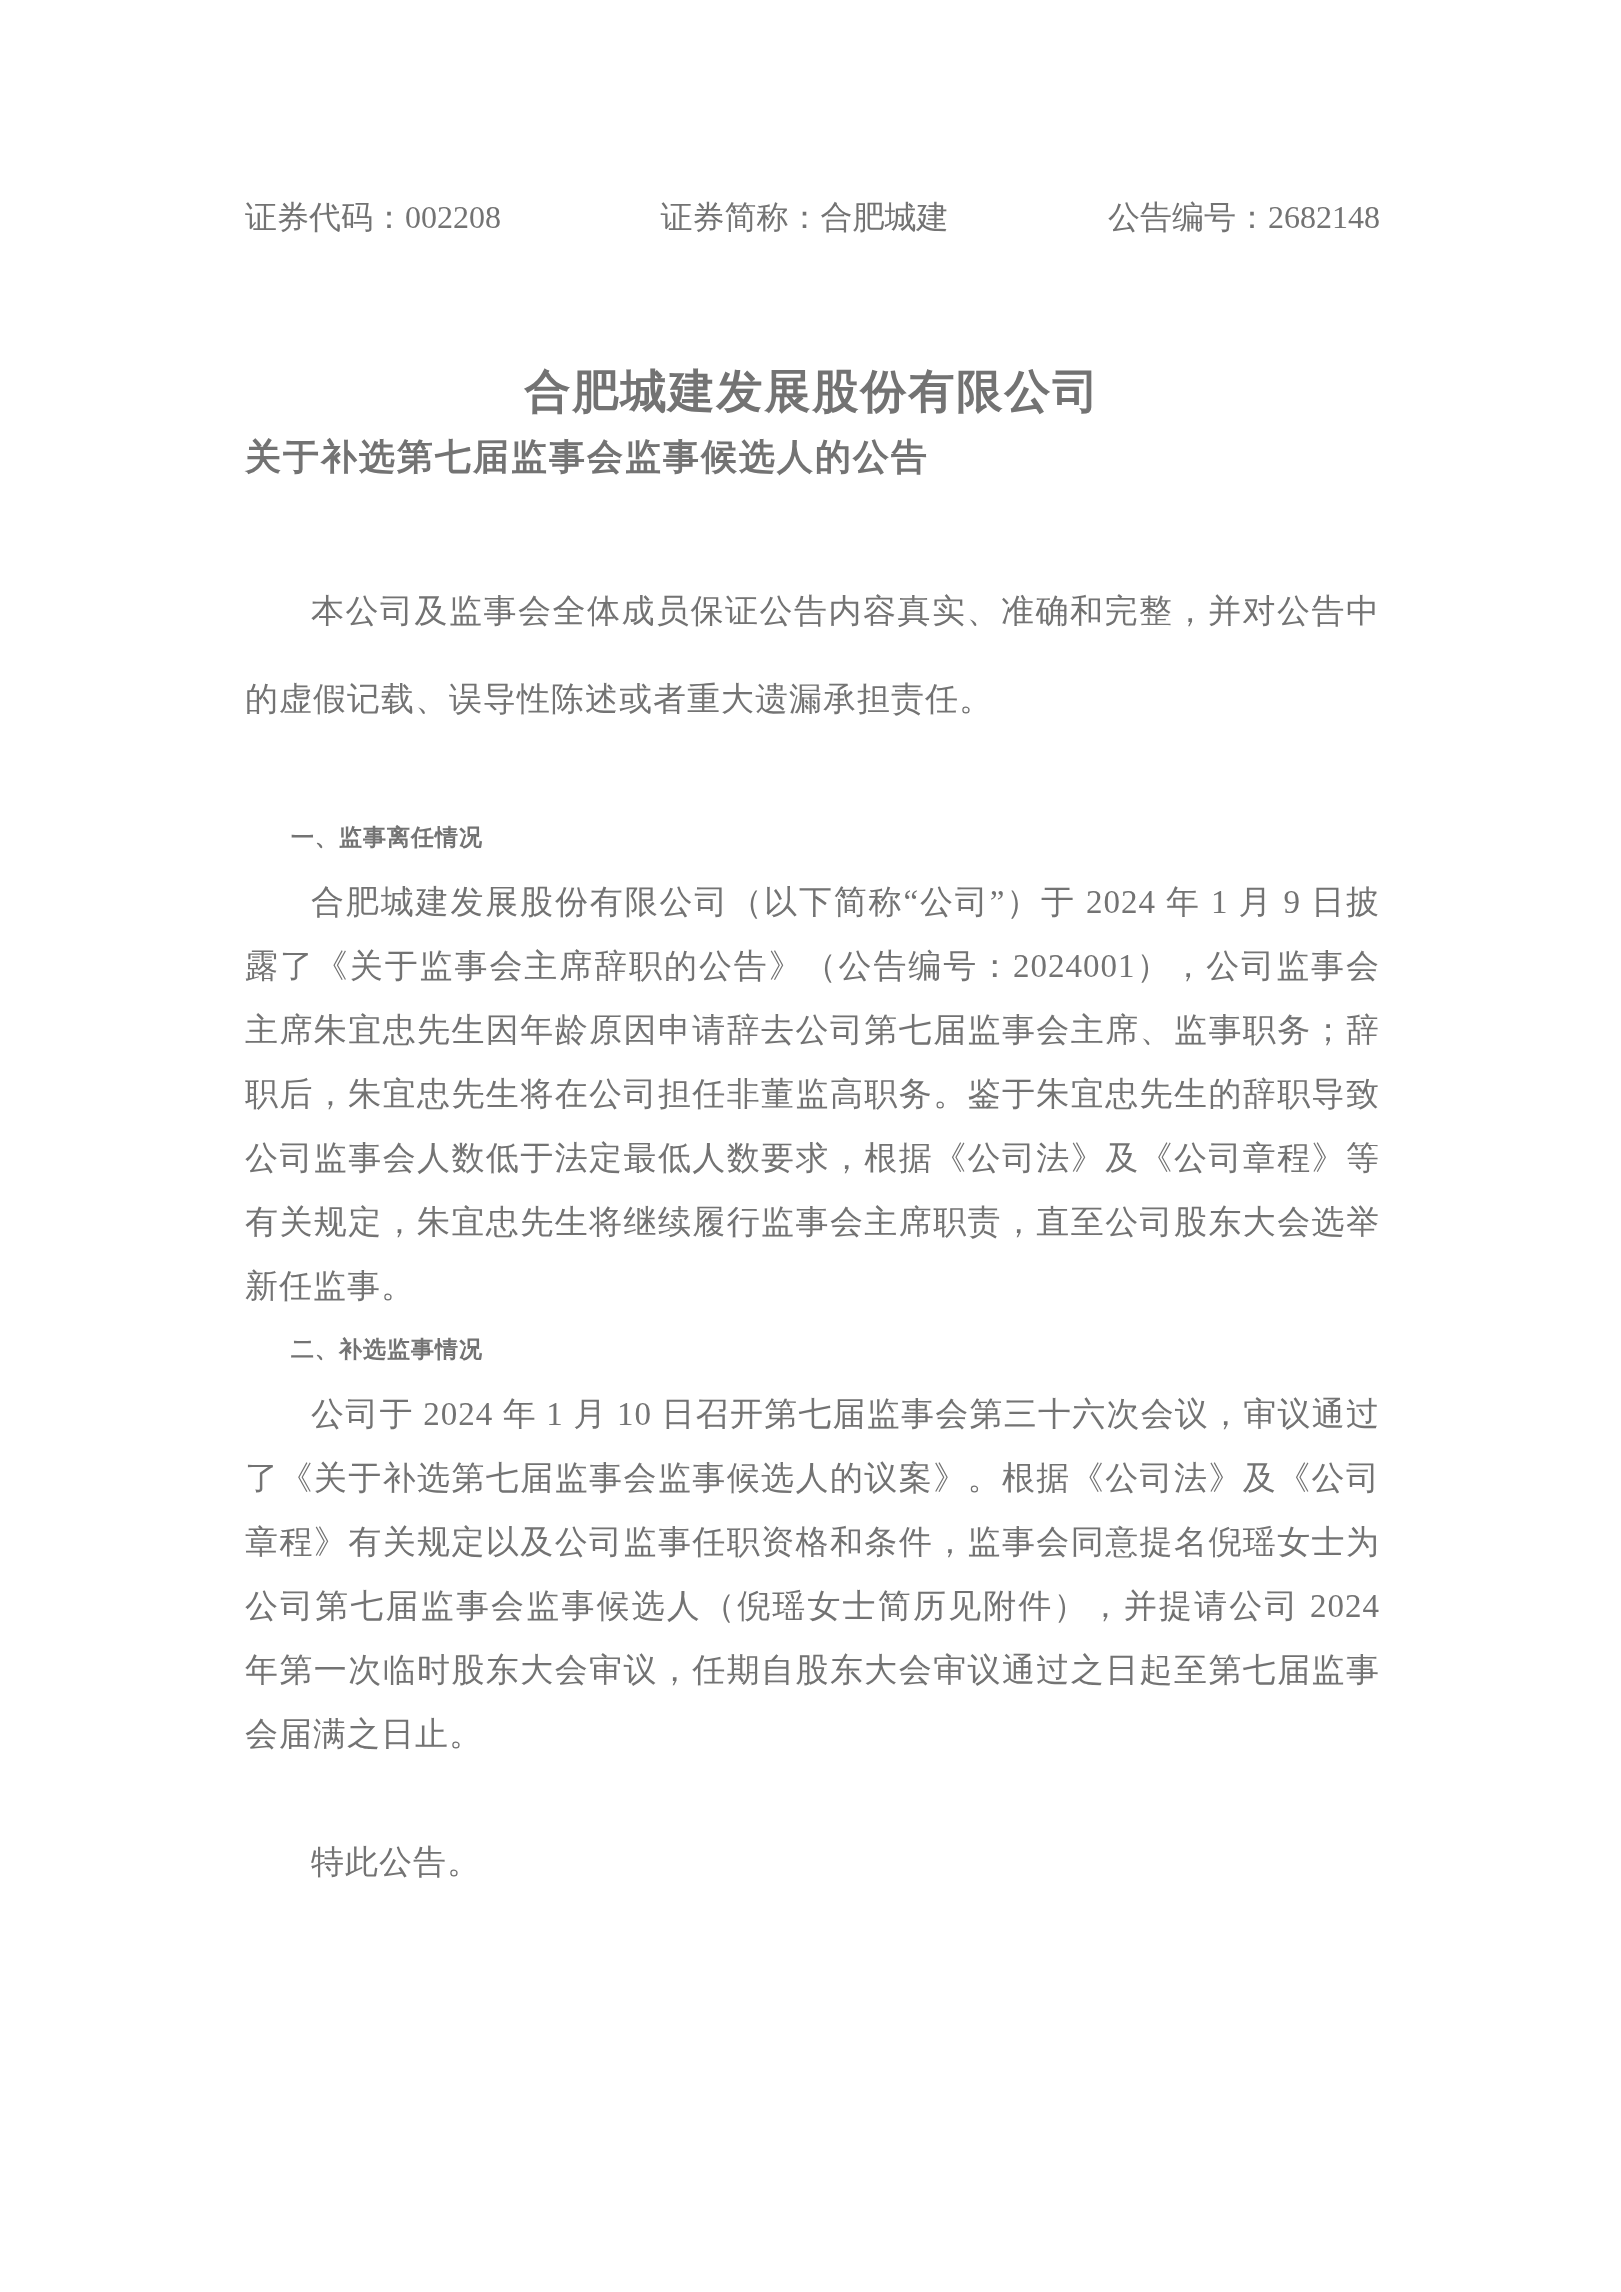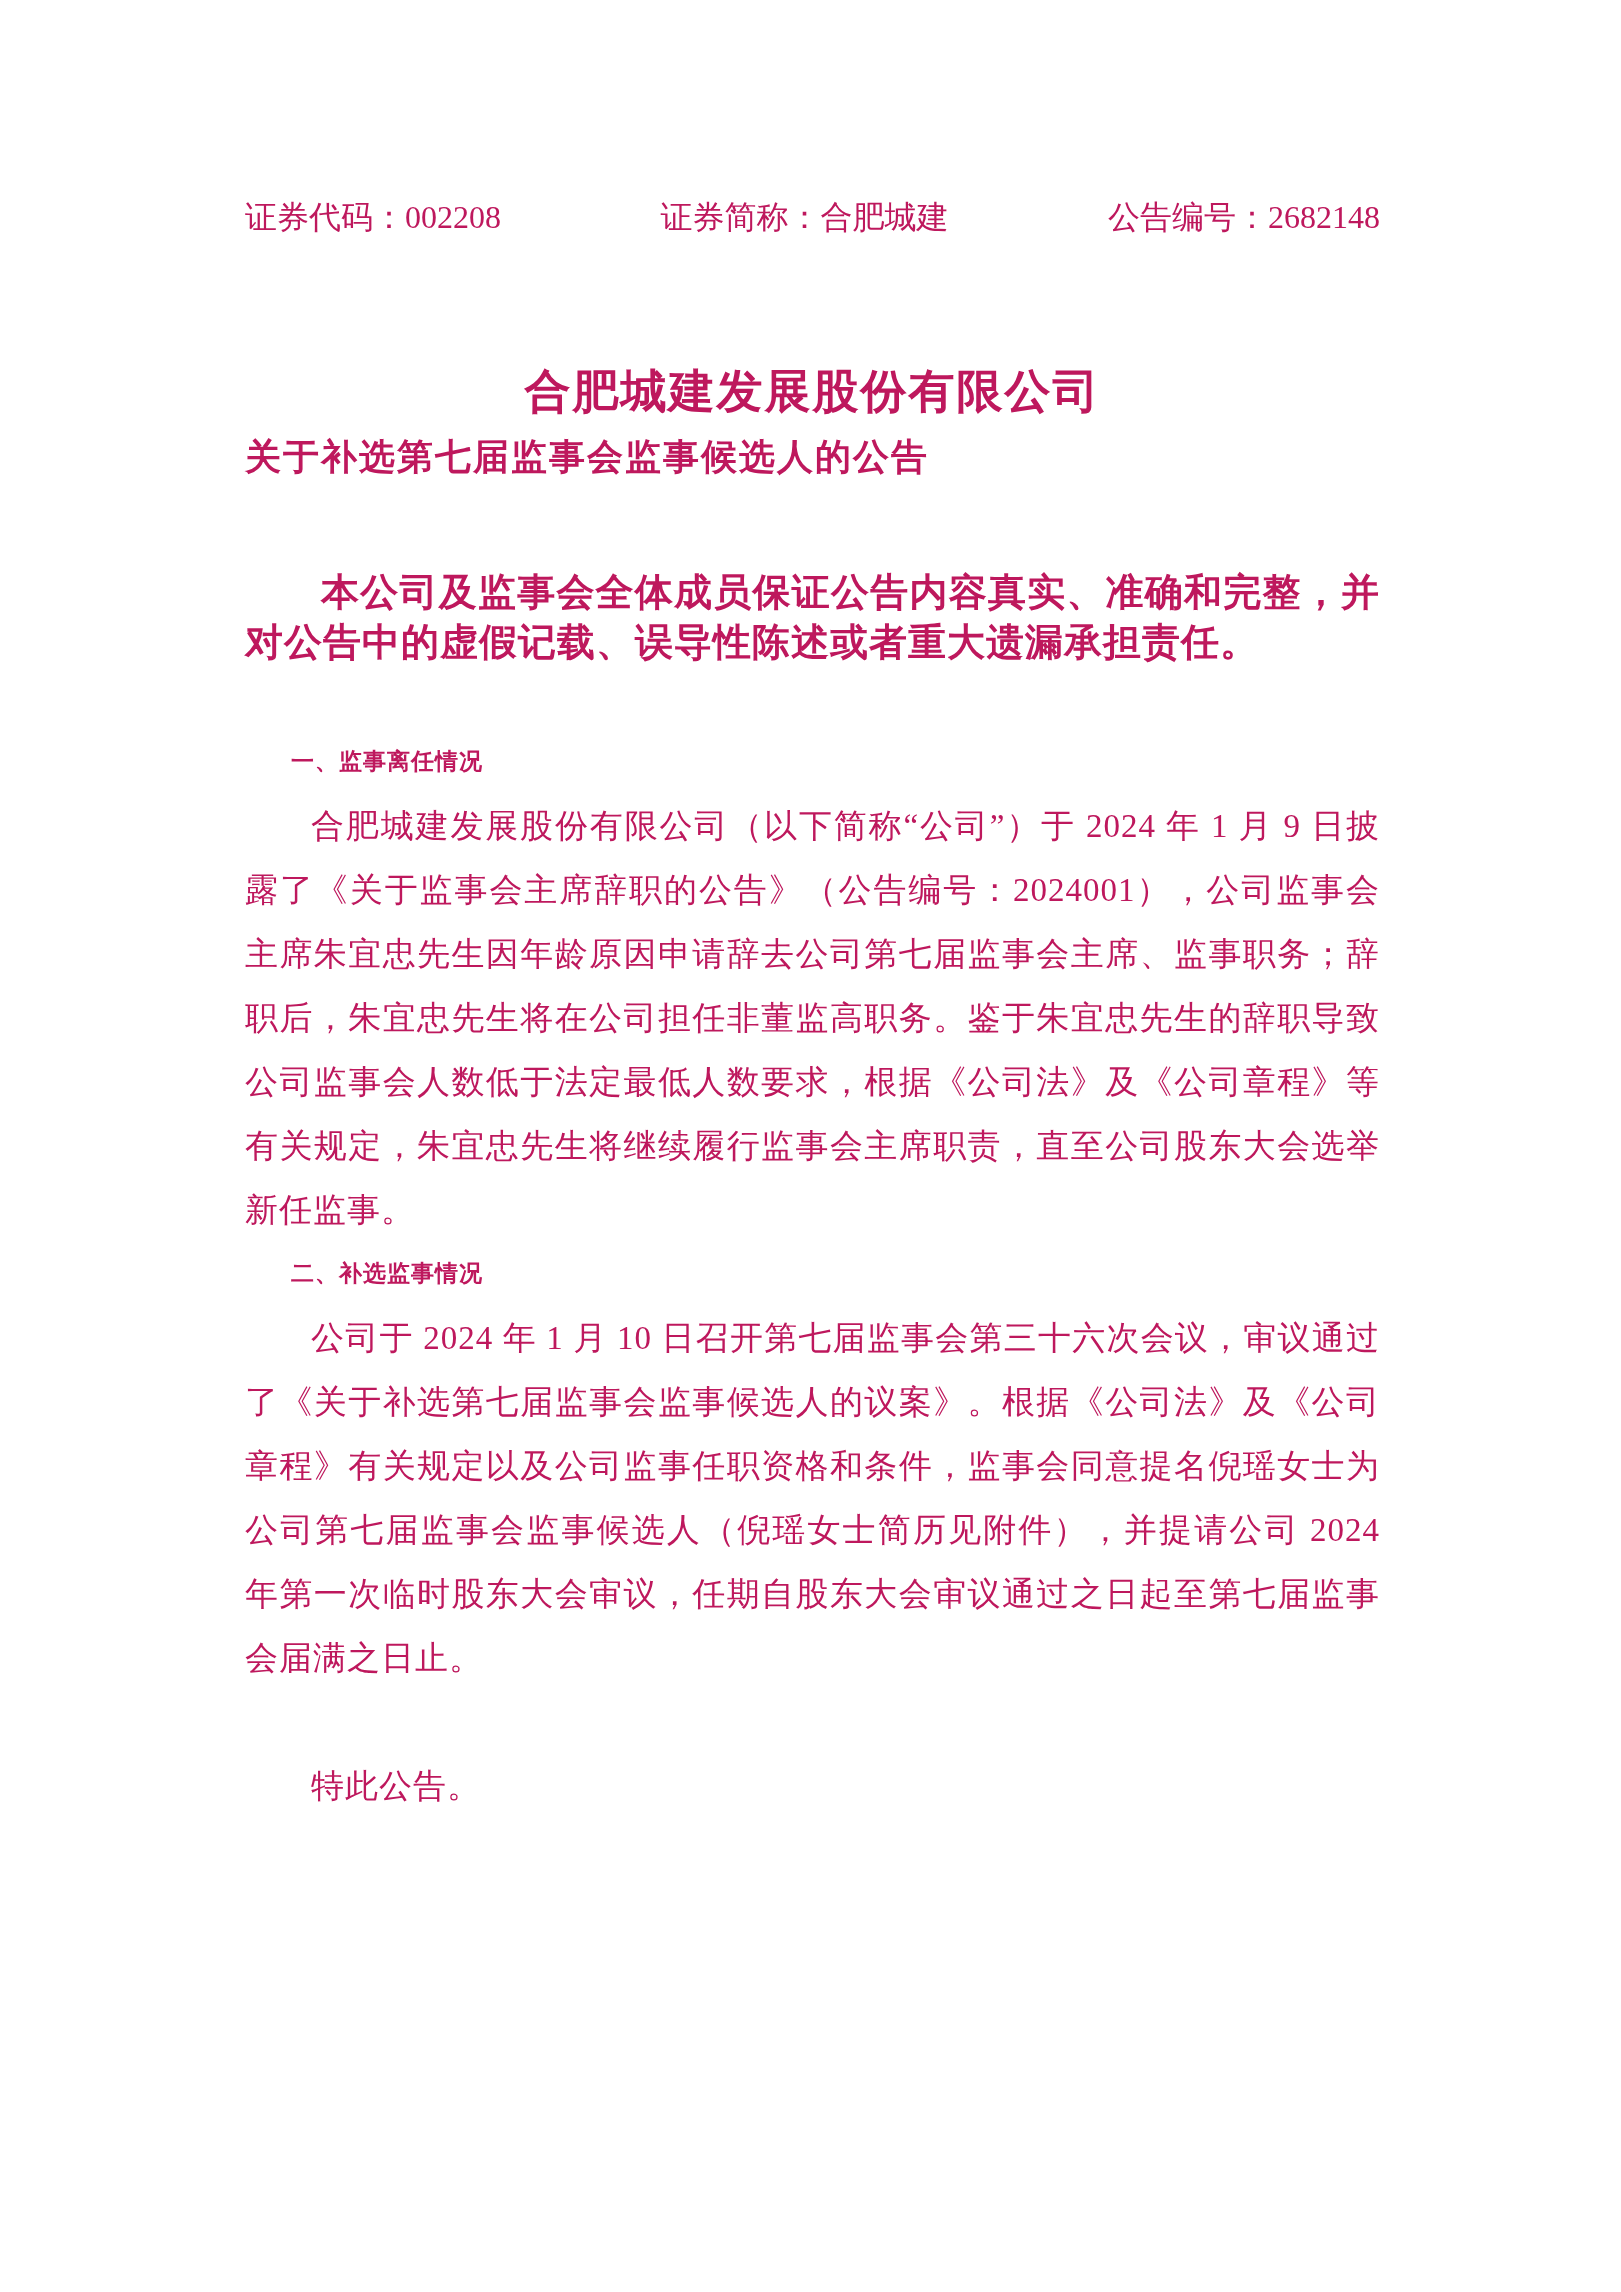--- a/index.html
+++ b/index.html
@@ -5,21 +5,21 @@
   html, body {
     margin: 0;
     padding: 0;
     background: #ffffff;
   }
   .page {
     position: relative;
     width: 1621px;
     height: 2293px;
     background: #ffffff;
-    color: #be185d;
+    color: #737373;
     font-family: "Liberation Serif", "DejaVu Serif", serif;
     box-sizing: border-box;
     padding: 198px 241px 16px 245px;
     overflow: hidden;
   }
   .doc-header {
     display: flex;
     justify-content: space-between;
     align-items: baseline;
     font-size: 32px;
@@ -37,23 +37,23 @@
   .title-subject {
     margin-top: 11px;
     text-align: left;
     font-weight: bold;
     font-size: 36px;
     line-height: 55px;
     letter-spacing: 2px;
   }
   .disclaimer {
     margin-top: 82px;
-    font-weight: bold;
-    font-size: 38px;
-    line-height: 50px;
+    font-weight: normal;
+    font-size: 33px;
+    line-height: 88px;
     text-indent: 2em;
     text-align: justify;
     letter-spacing: 1px;
   }
   .sec-heading {
     margin-top: 63px;
     font-weight: bold;
     font-size: 23px;
     line-height: 64px;
     text-indent: 2em;

